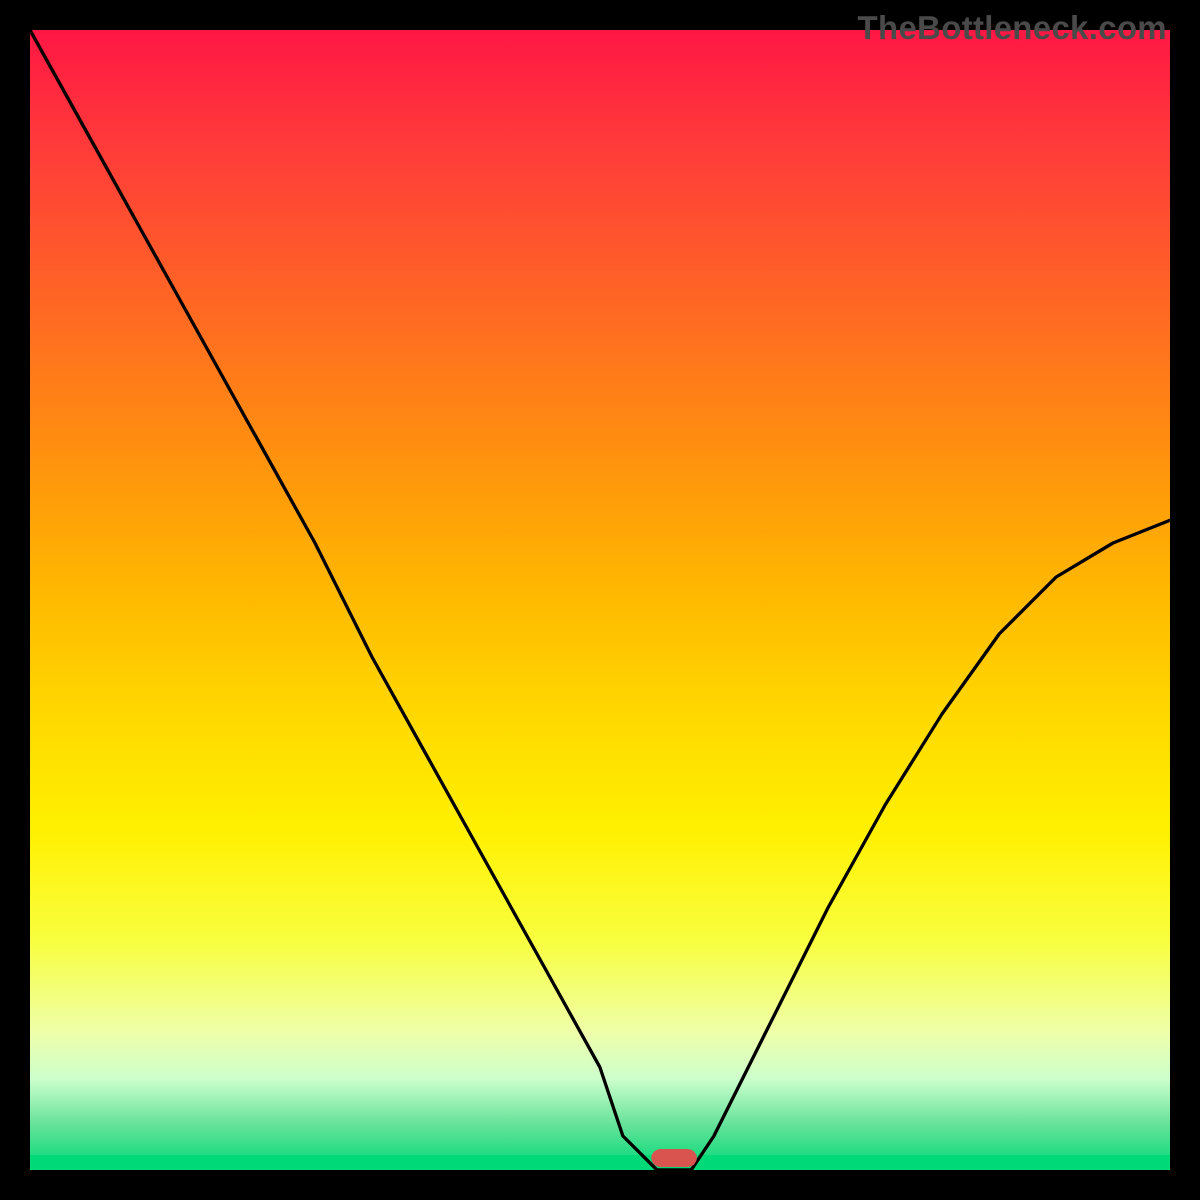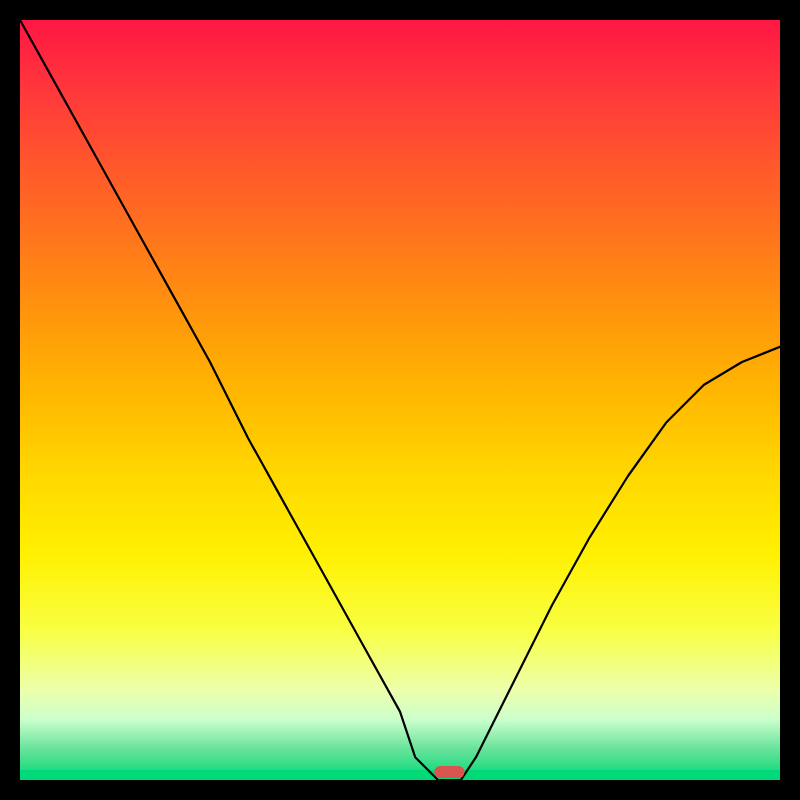--- a/index.html
+++ b/index.html
@@ -60,13 +60,14 @@
             <stop offset="96.00%" stop-color="#66e29a"></stop>
             <stop offset="100.00%" stop-color="#00d977"></stop>
           </linearGradient>
         </defs>
         <rect x="0" y="0" width="760" height="760" fill="url(#bg-grad)"></rect>
         <rect x="0" y="750" width="760" height="10" fill="#00d977"></rect>
         <path d="M0.0 0.0 L38.0 68.4 L76.0 136.8 L114.0 205.2 L152.0 273.6 L190.0 342.0 L228.0 418.0 L266.0 486.4 L304.0 554.8 L342.0 623.2 L380.0 691.6 L395.2 737.2 L418.0 760.0 L440.8 760.0 L456.0 737.2 L494.0 661.2 L532.0 585.2 L570.0 516.8 L608.0 456.0 L646.0 402.8 L684.0 364.8 L722.0 342.0 L760.0 326.8" fill="none" stroke="#000" stroke-width="2.2" stroke-linecap="round" stroke-linejoin="round"></path>
         <rect x="414.2" y="746.0" width="30.4" height="12" rx="6" ry="6" fill="#d9534f"></rect>
       </svg>
   </div>
+  <div class="watermark">TheBottleneck.com</div>
 </div>
 
 </body></html>

